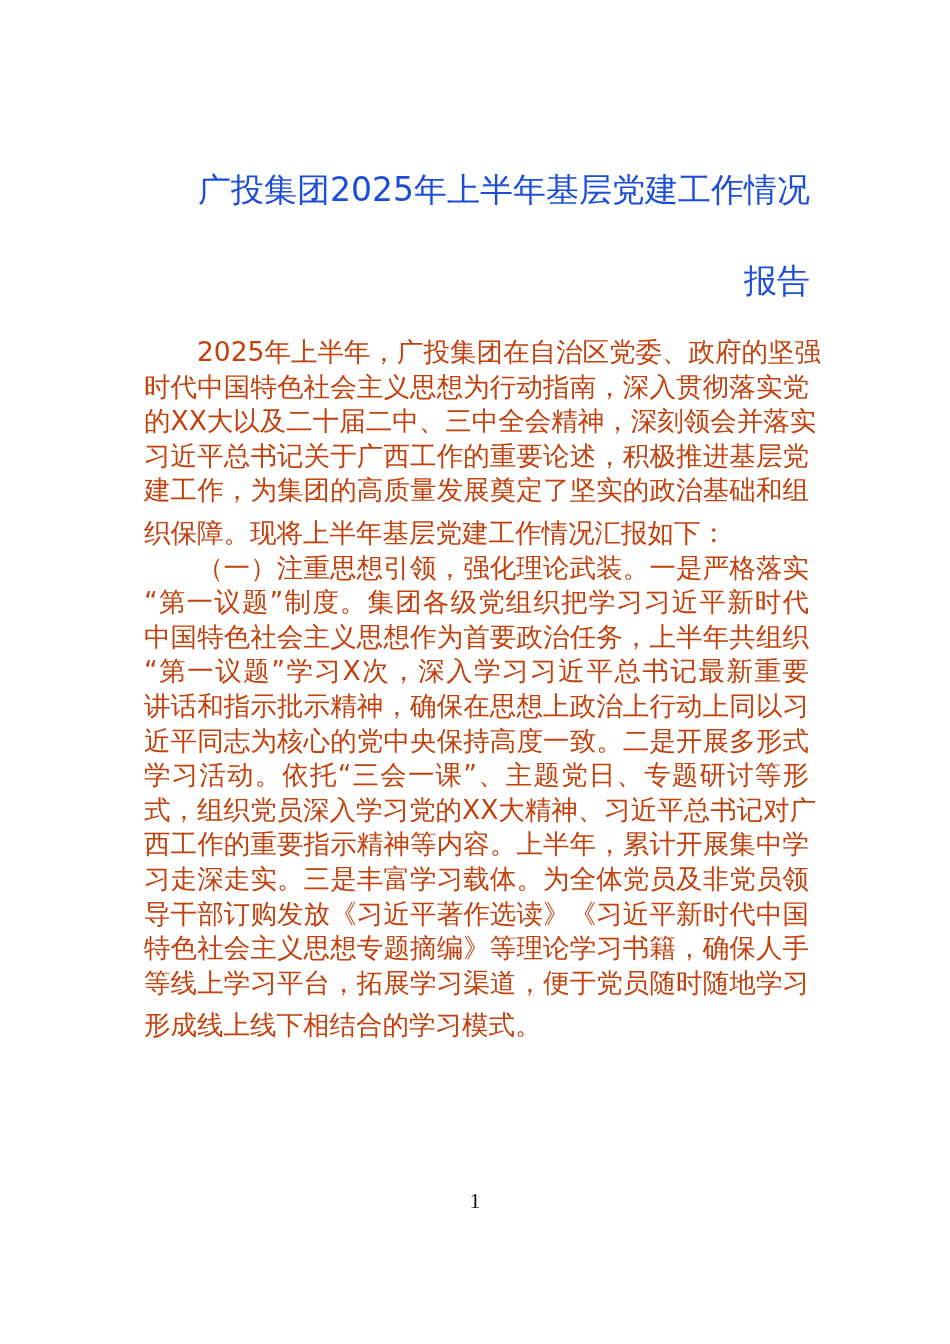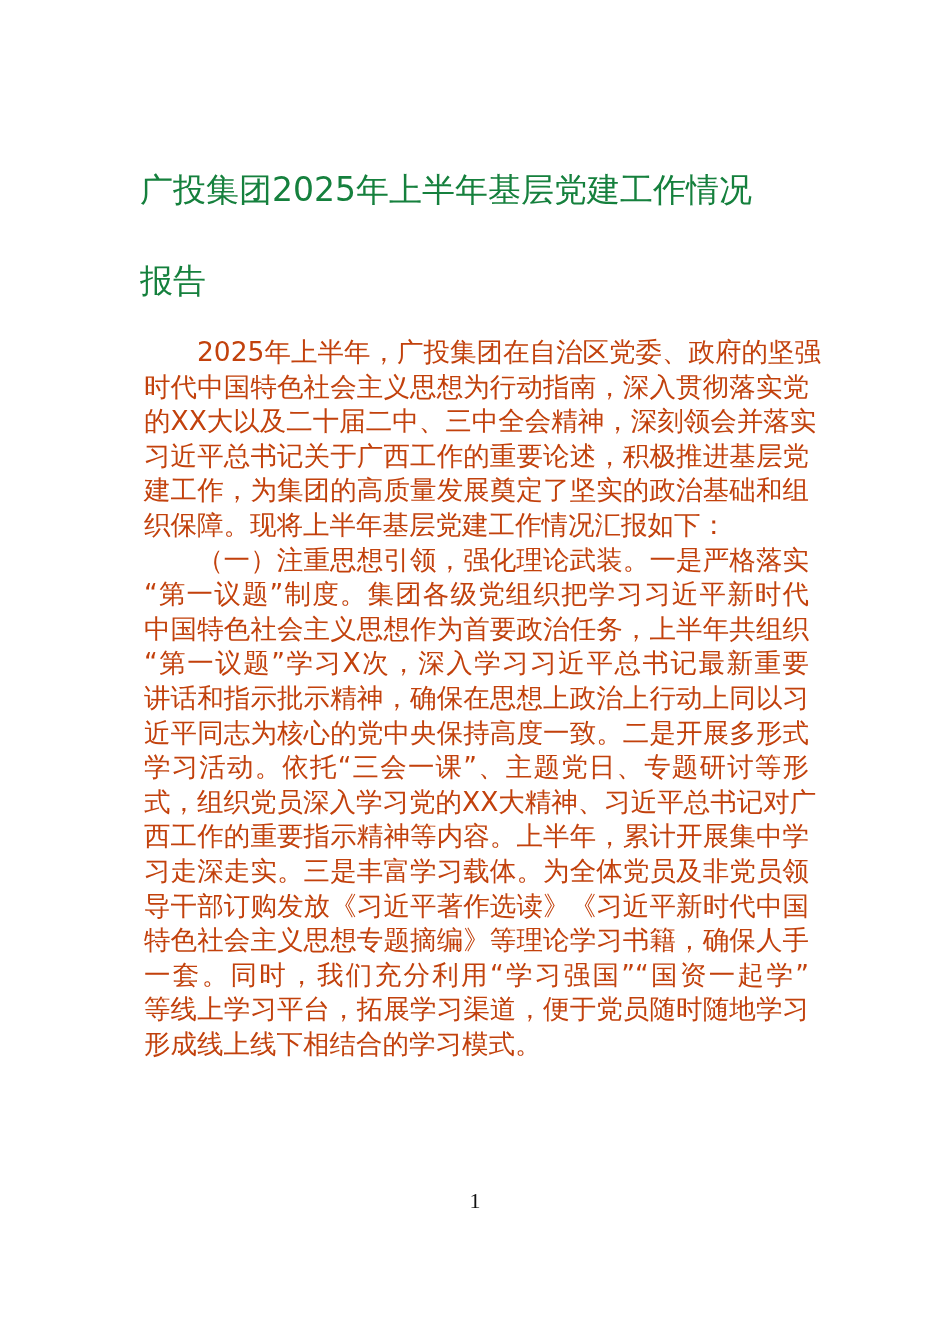--- a/index.html
+++ b/index.html
@@ -1,29 +1,29 @@
 <!DOCTYPE html>
 <html><head>
 <meta charset="utf-8">
 <style>
   html, body { margin: 0; padding: 0; background: #ffffff; }
   body { width: 950px; height: 1344px; position: relative; overflow: hidden; }
   .page { position: absolute; left: 0; top: 0; width: 950px; height: 1344px; background: #fff; }
   .title {
-    position: absolute; left: 140px; width: 670px; text-align: left;
+    position: absolute; left: 140px; width: 670px; text-align: right;
     font-family: "DejaVu Sans", "Liberation Sans", sans-serif;
-    font-size: 33px; color: #15803d; line-height: 44px; white-space: nowrap;
+    font-size: 33px; color: #1d4ed8; line-height: 44px; white-space: nowrap;
   }
   .body {
     position: absolute; left: 144px; top: 335px; width: 665px;
     font-family: "DejaVu Sans", "Liberation Sans", sans-serif;
     font-size: 26.5px; color: #c2410c; line-height: 34.6px;
   }
   .line { display: block; white-space: nowrap; height: 34.6px; text-align: justify; text-align-last: justify; }
-  .line.last { text-align-last: left; }
+  .line.last { text-align-last: left; margin-top: 8px; }
   .indent { padding-left: 53px; }
   .pagenum {
     position: absolute; left: 0; width: 950px; top: 1188px; text-align: center;
     font-family: "Liberation Serif", "DejaVu Serif", serif; font-size: 22px; color: #111;
   }
 </style>
 </head>
 <body>
 
 <div class="page">
@@ -53,20 +53,19 @@
       <span class="line">中国特色社会主义思想作为首要政治任务，上半年共组织</span>
       <span class="line">“第一议题”学习X次，深入学习习近平总书记最新重要</span>
       <span class="line">讲话和指示批示精神，确保在思想上政治上行动上同以习</span>
       <span class="line">近平同志为核心的党中央保持高度一致。二是开展多形式</span>
       <span class="line">学习活动。依托“三会一课”、主题党日、专题研讨等形</span>
       <span class="line">式，组织党员深入学习党的XX大精神、习近平总书记对广</span>
       <span class="line">西工作的重要指示精神等内容。上半年，累计开展集中学</span>
       <span class="line">习走深走实。三是丰富学习载体。为全体党员及非党员领</span>
       <span class="line">导干部订购发放《习近平著作选读》《习近平新时代中国</span>
       <span class="line">特色社会主义思想专题摘编》等理论学习书籍，确保人手</span>
-      <span class="line">一套。同时，我们充分利用“学习强国”“国资一起学”</span>
       <span class="line">等线上学习平台，拓展学习渠道，便于党员随时随地学习</span>
       <span class="line last">形成线上线下相结合的学习模式。</span>
     </div>
   </div>
 
   <div class="pagenum">1</div>
 </div>
 
 </body></html>

